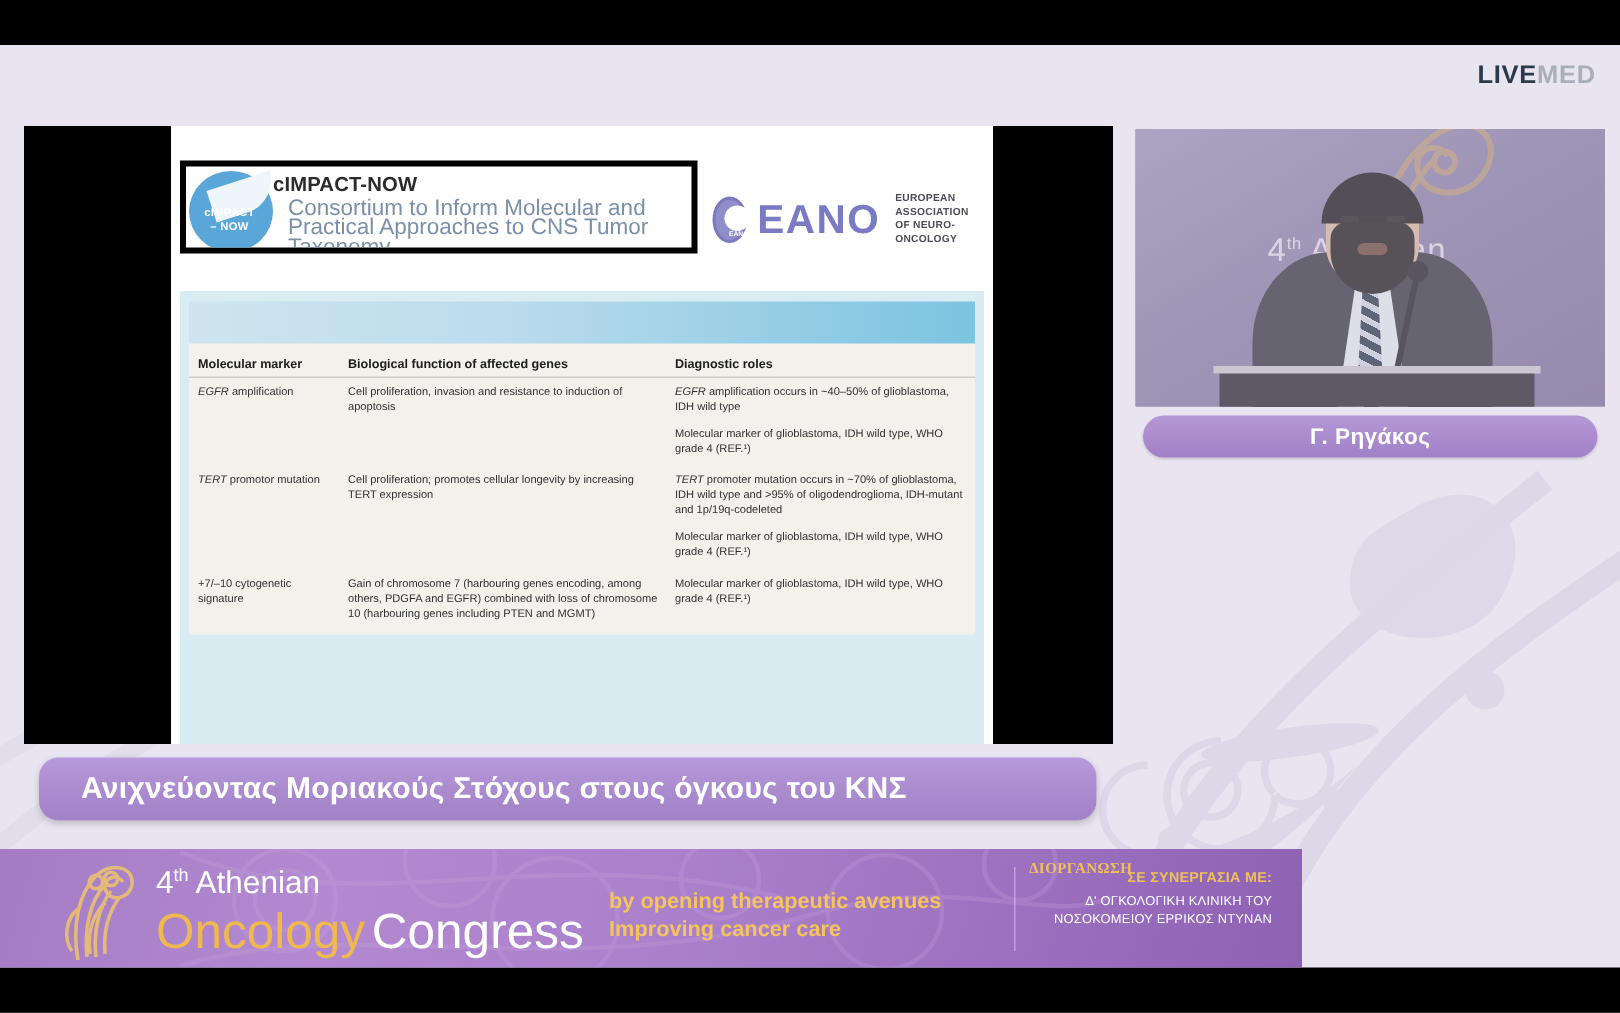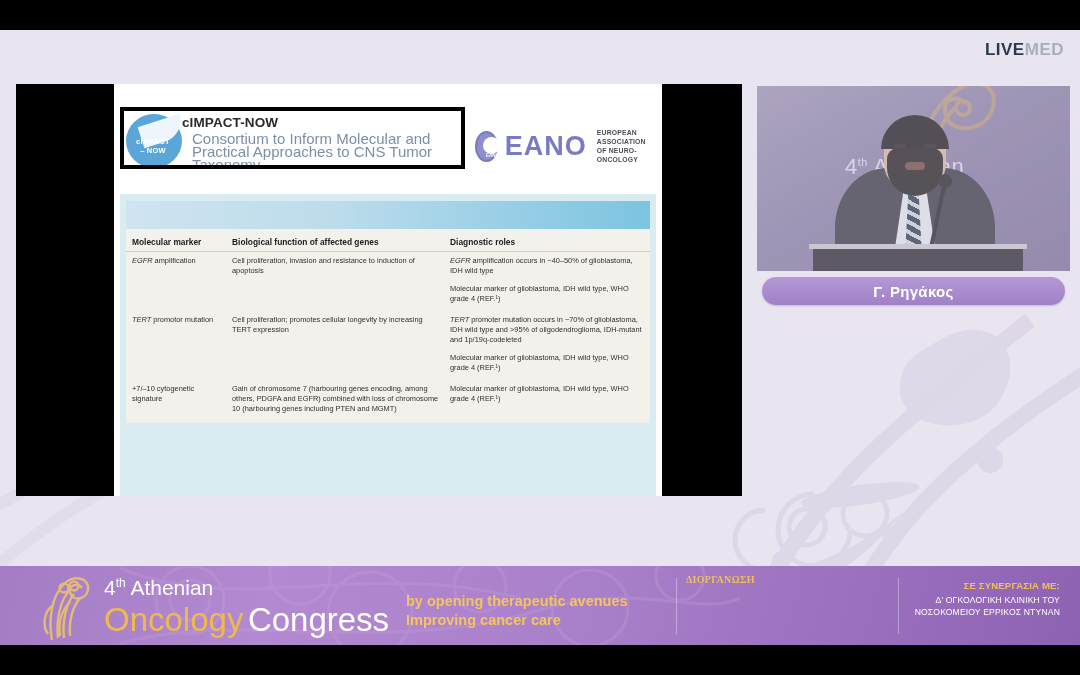--- a/index.html
+++ b/index.html
@@ -298,21 +298,21 @@
     display: flex; align-items: center;
   }
   .title-bar span {
     color: #fff; font-size: 20px; font-weight: bold;
     padding-left: 28px; letter-spacing: .2px;
   }
 
   
   .footer {
     position: absolute;
-    left: 0; top: 566px; width: 1080px; height: 79px;
+    left: 0; top: 566px; width: 868px; height: 79px;
     background: linear-gradient(105deg,#a37cc4 0%, #b38ad1 25%, #a87fc9 55%, #9a6fbe 80%, #8d62b3 100%);
     overflow: hidden;
     padding-left: 36px;
   }
   .f-swirl { position: absolute; opacity: .35; }
   .f-owl { position: absolute; left: 40px; top: 6px; opacity: .85; }
   .f-congress { position: absolute; left: 104px; top: 4px; }
   .f-l1 {
     color: #fff; font-size: 21px; line-height: 26px;
   }
@@ -490,20 +490,23 @@
     <div class="sp-mic"></div>
     <div class="sp-pod"></div>
     <div class="sp-pod-top"></div>
     <div class="v-haze"></div>
   </div>
 
   <div class="speaker-pill">
     <span>Γ. Ρηγάκος</span>
   </div>
 
+  <div class="title-bar">
+    <span>Ανιχνεύοντας Μοριακούς Στόχους στους όγκους του ΚΝΣ</span>
+  </div>
 
   <div class="footer">
     <div class="f-swirl" style="left:120px;top:-18px;">
       <svg width="620" height="120" viewBox="0 0 620 120">
         <g fill="none" stroke="#c7a3dd" stroke-width="3" opacity=".8">
           <circle cx="70" cy="52" r="34"></circle>
             <circle cx="70" cy="52" r="20"></circle>
           <circle cx="180" cy="26" r="30"></circle>
             <circle cx="250" cy="66" r="42"></circle>
           <circle cx="360" cy="38" r="26"></circle>

